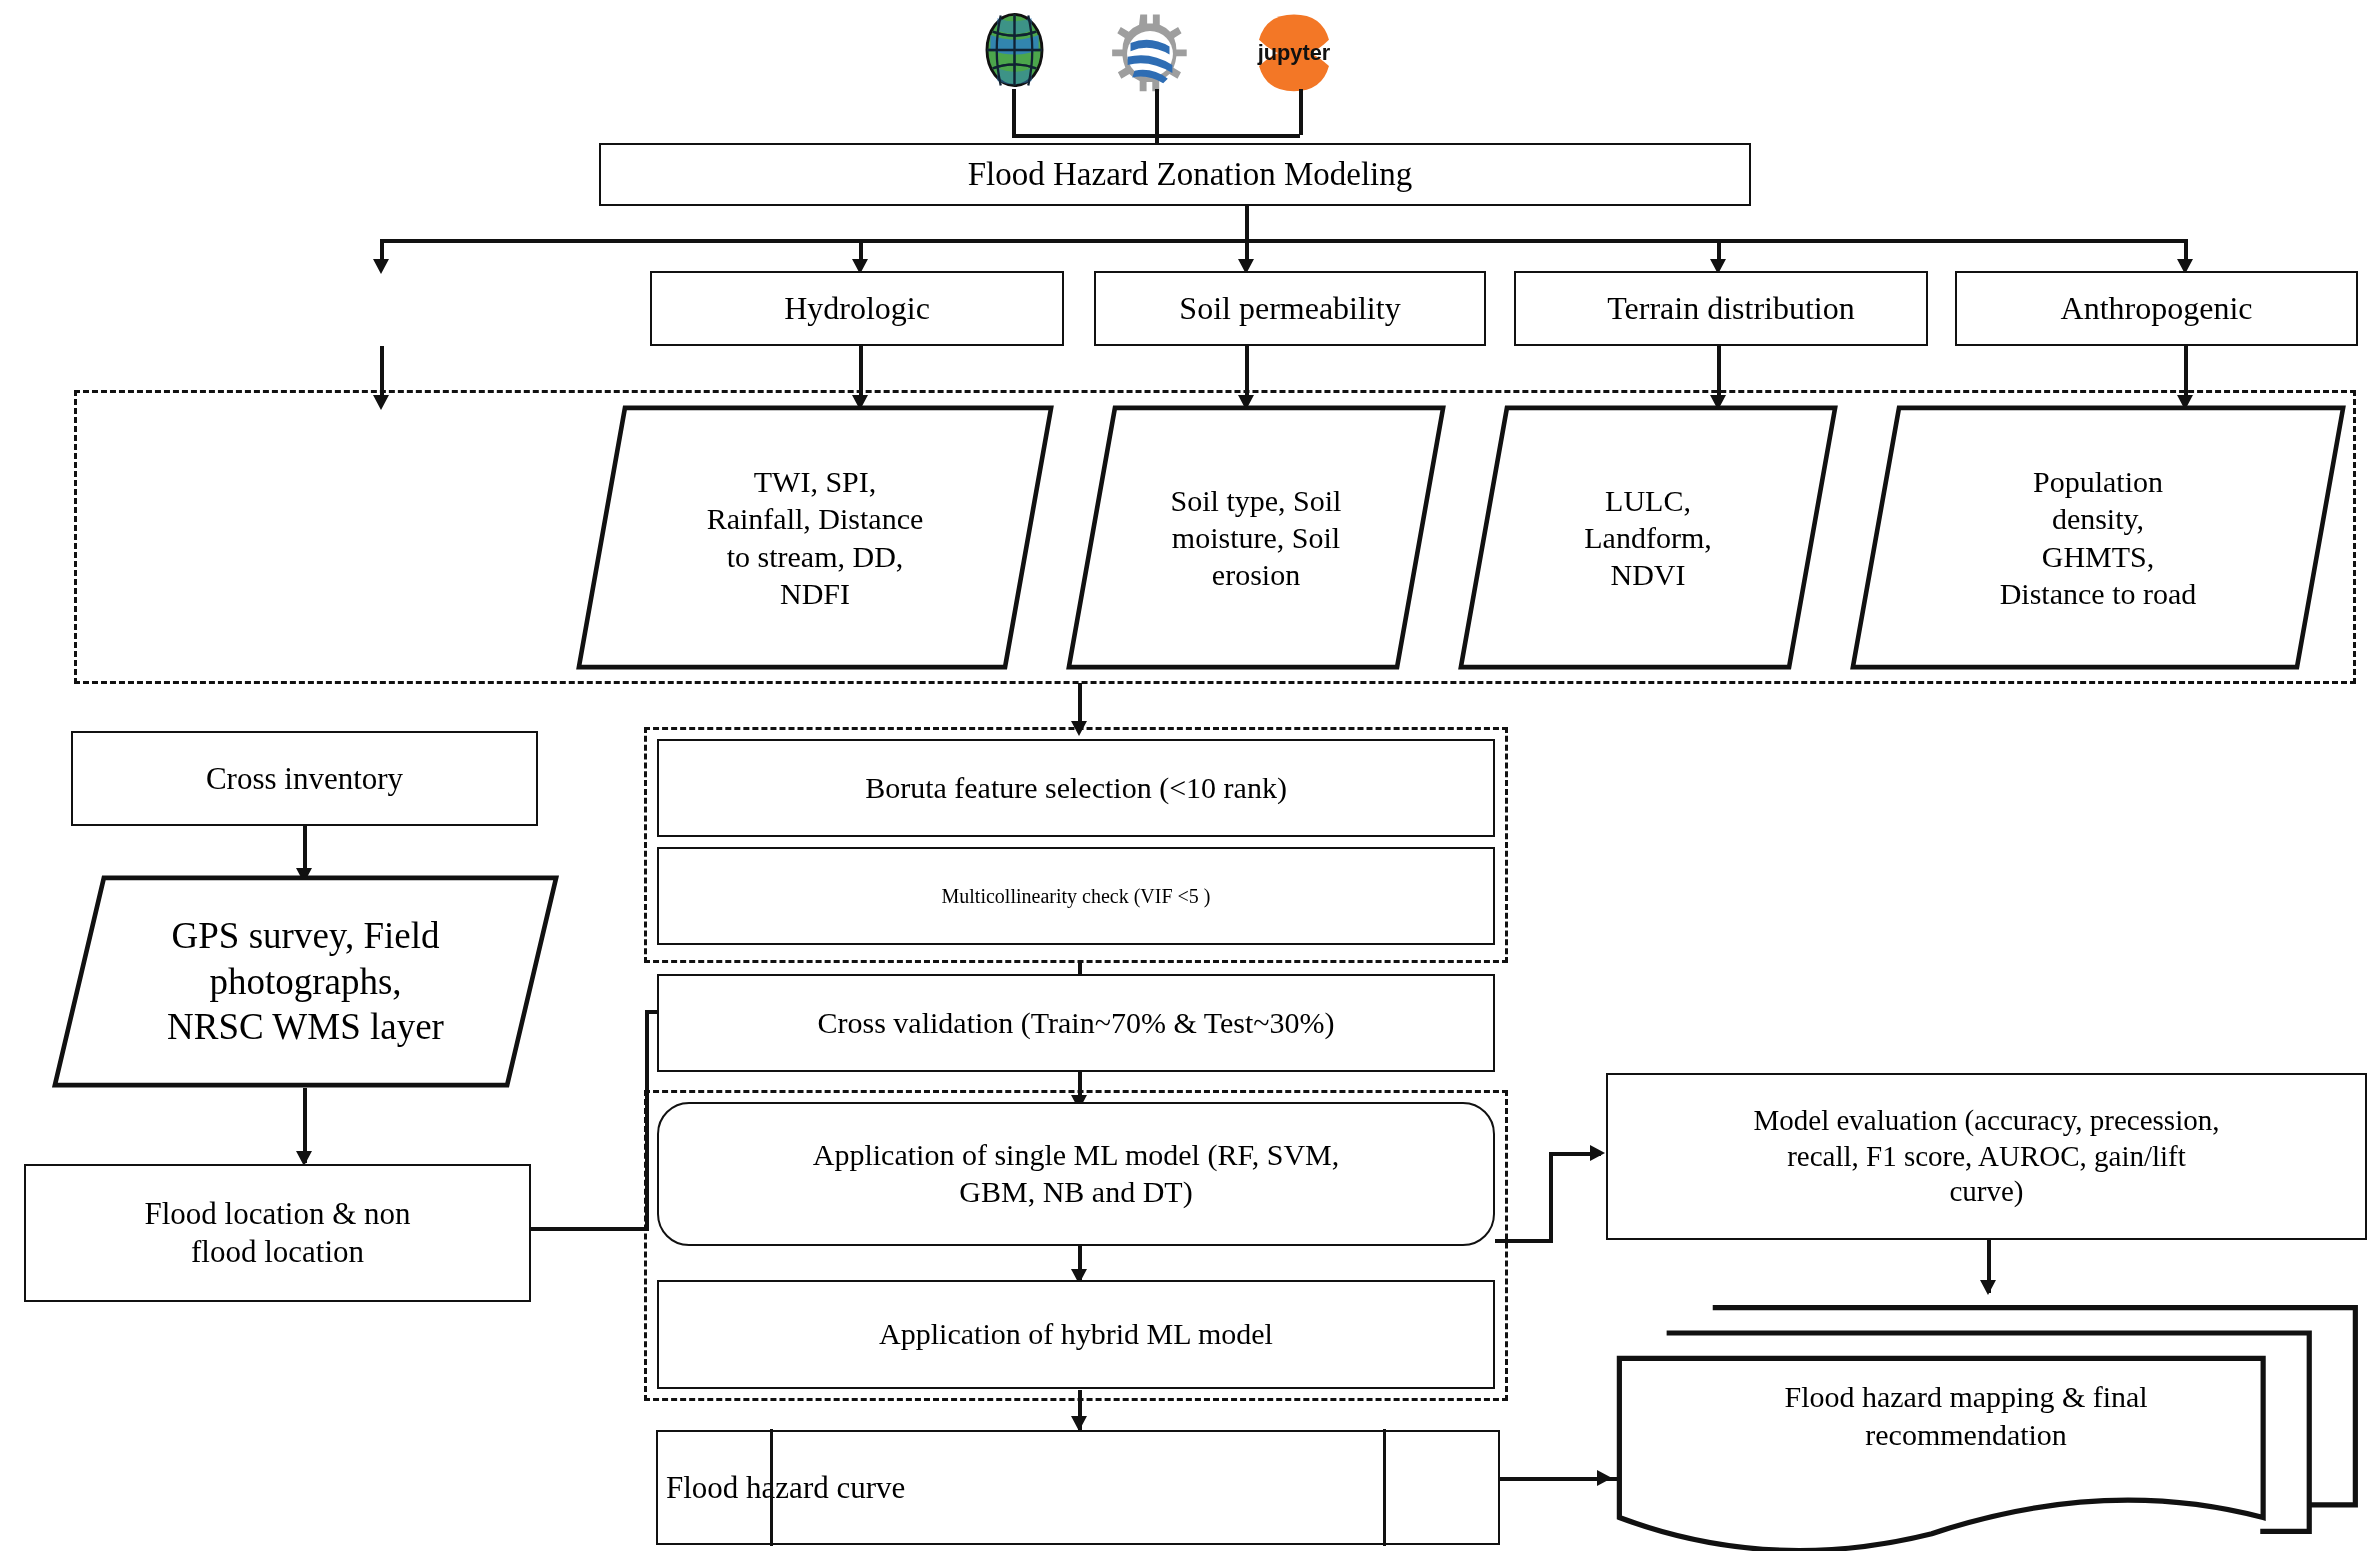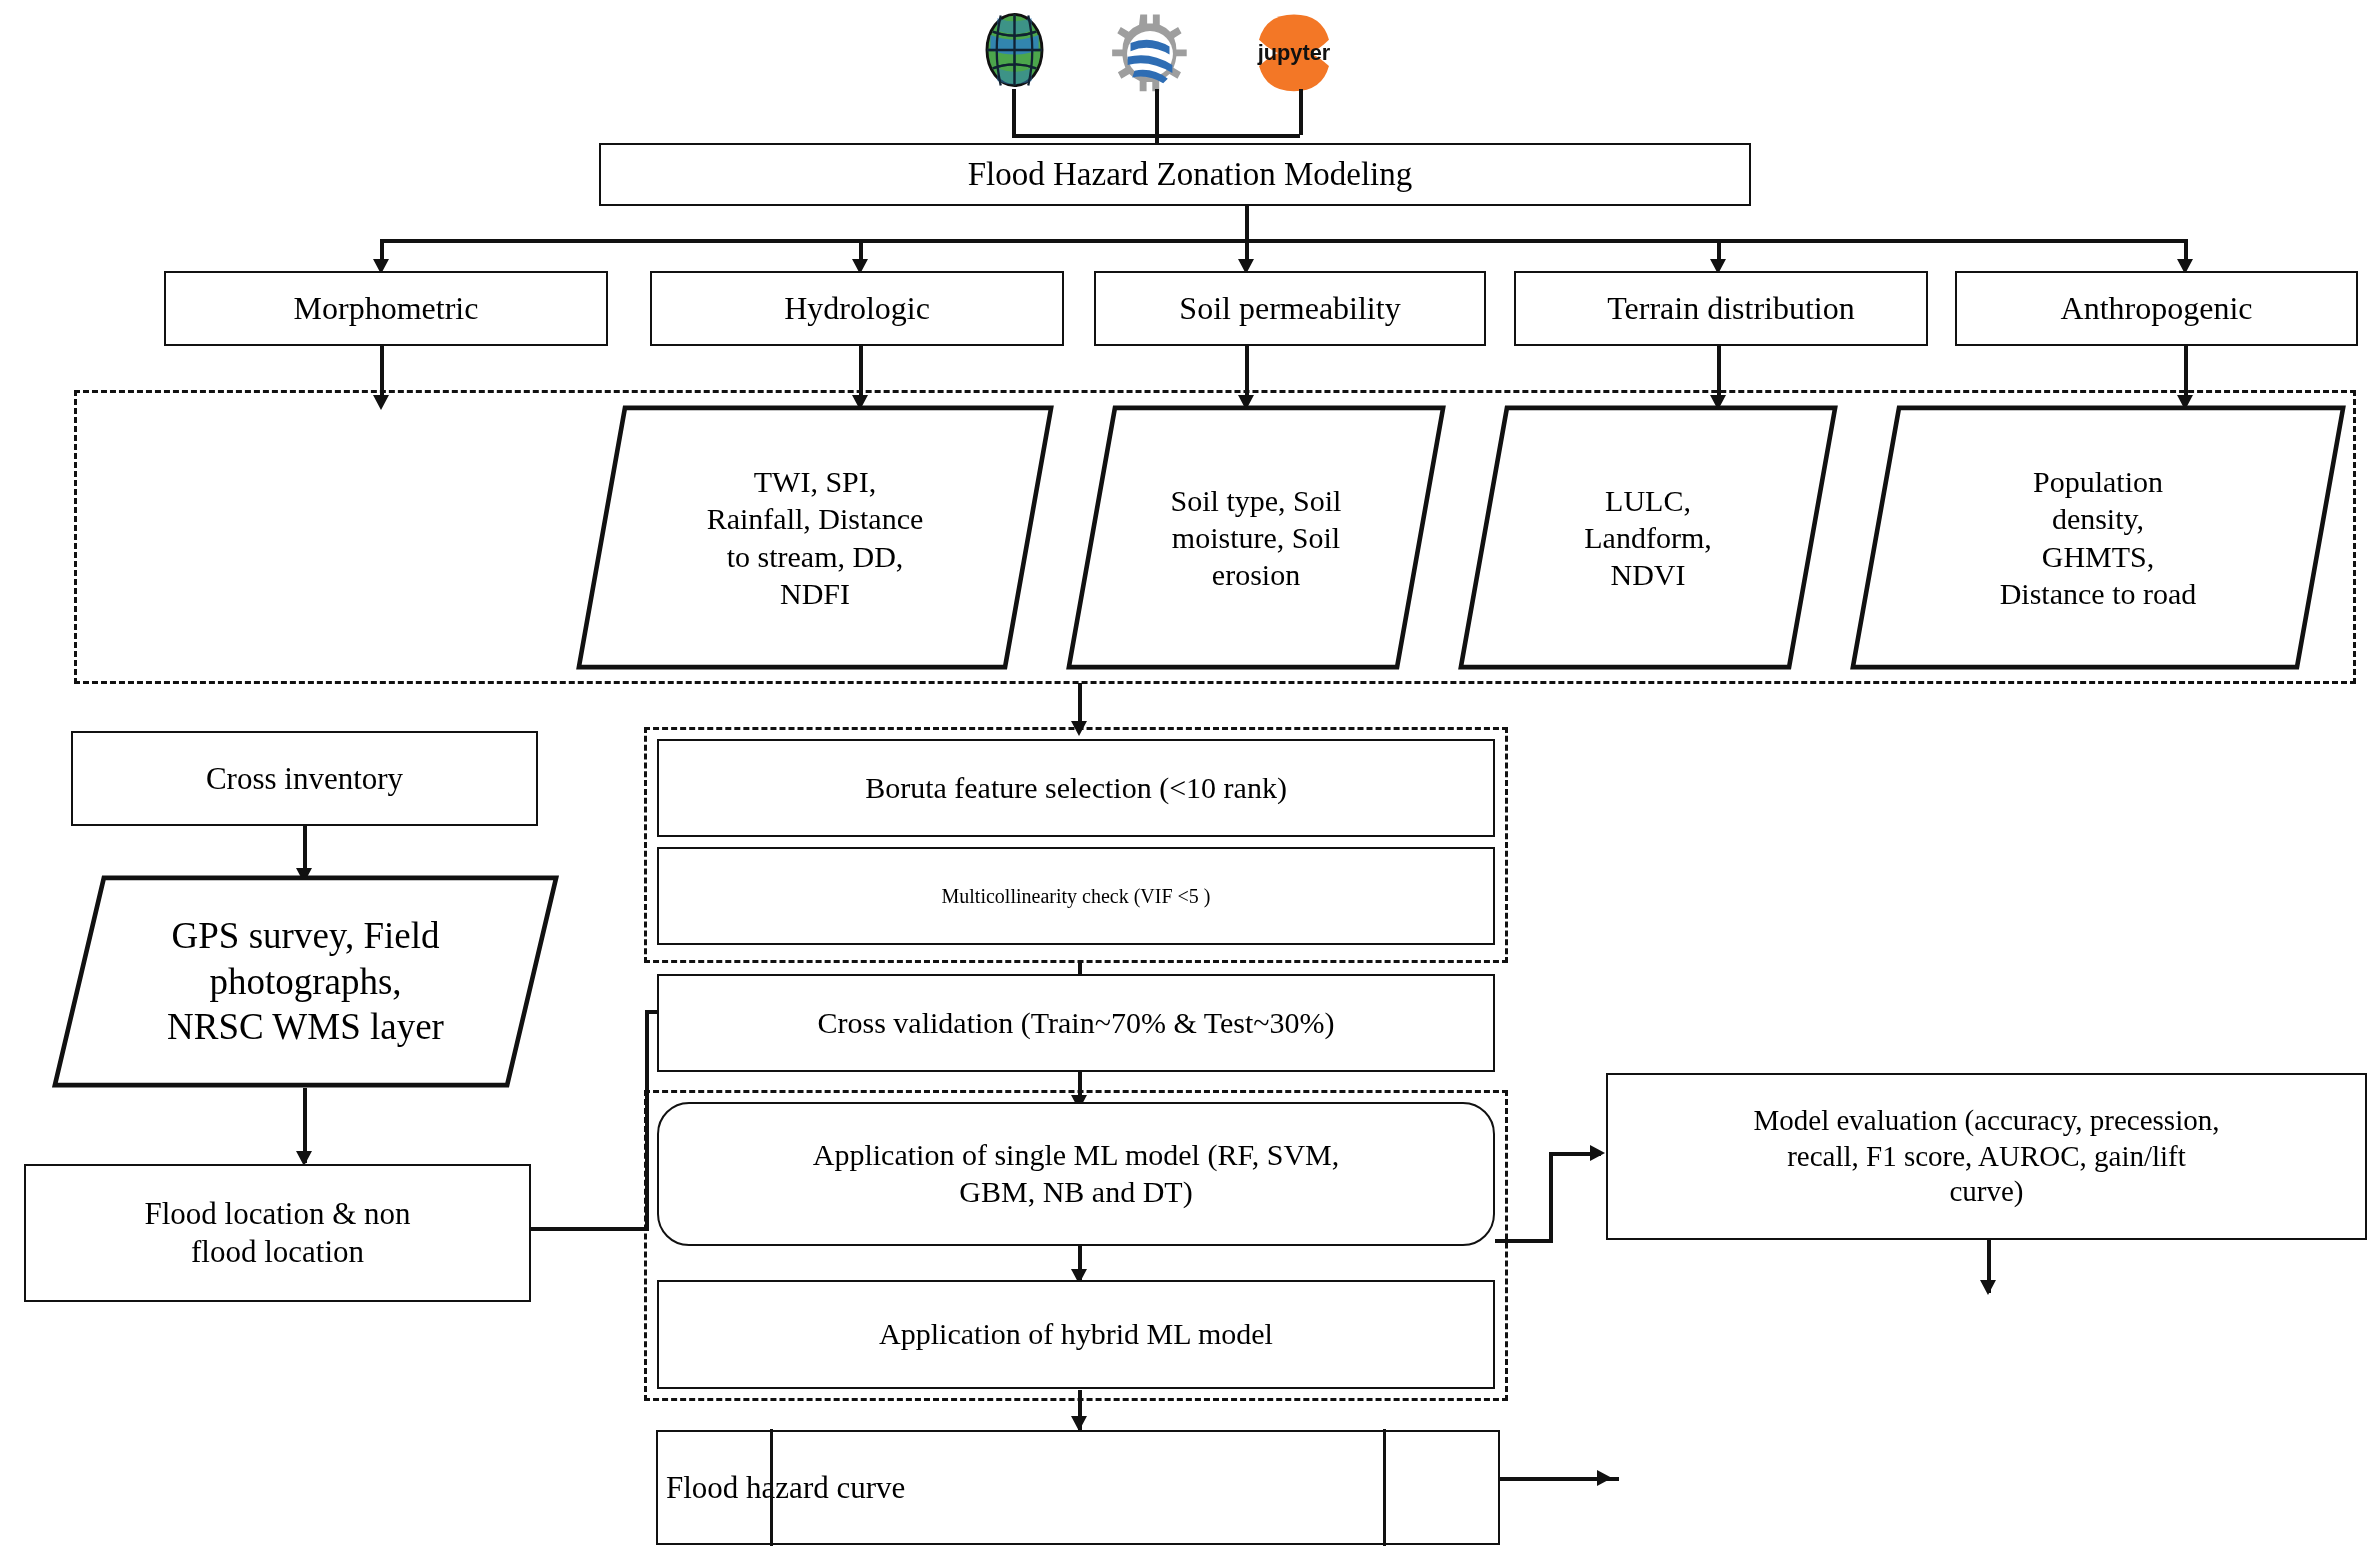--- a/index.html
+++ b/index.html
@@ -90,23 +90,20 @@
   <div class="arrow-d" style="left:373px;top:259px;"></div>
   <div class="ln vl" style="left:859px;top:239px;height:26.5px;"></div>
   <div class="arrow-d" style="left:852px;top:259px;"></div>
   <div class="ln vl" style="left:1245px;top:239px;height:26.5px;"></div>
   <div class="arrow-d" style="left:1238px;top:259px;"></div>
   <div class="ln vl" style="left:1717px;top:239px;height:26.5px;"></div>
   <div class="arrow-d" style="left:1710px;top:259px;"></div>
   <div class="ln vl" style="left:2184px;top:239px;height:26.5px;"></div>
   <div class="arrow-d" style="left:2177px;top:259px;"></div>
 
-  <div class="node rect" style="left:164px;top:271px;width:444px;height:75px;">
-    <span class="txt" style="font-size:32px;">Morphometric</span>
-  </div>
   <div class="node rect" style="left:650px;top:271px;width:414px;height:75px;">
     <span class="txt" style="font-size:32px;">Hydrologic</span>
   </div>
   <div class="node rect" style="left:1094px;top:271px;width:392px;height:75px;">
     <span class="txt" style="font-size:32px;">Soil permeability</span>
   </div>
   <div class="node rect" style="left:1514px;top:271px;width:414px;height:75px;">
     <span class="txt" style="font-size:32px;margin-left:20px;">Terrain distribution</span>
   </div>
   <div class="node rect" style="left:1955px;top:271px;width:403px;height:75px;">
@@ -240,18 +237,28 @@
   <div class="ln hl" style="left:1549px;top:1152px;width:52px;"></div>
   <div class="arrow-r" style="left:1590px;top:1145px;"></div>
 
   <div class="node rect" style="left:1606px;top:1073px;width:761px;height:167px;">
     <span class="txt" style="font-size:29px;">Model evaluation (accuracy, precession,<br>recall, F1 score, AUROC, gain/lift<br>curve)</span>
   </div>
 
   <div class="ln vl" style="left:1987px;top:1240px;height:53px;"></div>
   <div class="arrow-d" style="left:1980px;top:1280px;"></div>
 
+  <div class="docstack" style="left:1609px;top:1303px;width:755px;height:248px;">
+    <svg width="755" height="248" viewBox="0 0 1310 430" preserveAspectRatio="none">
+      <path d="M180 8 H1295 V350 H1210" fill="#ffffff" stroke="#111" stroke-width="9"></path>
+      <path d="M100 52 H1215 V396 H1130" fill="#ffffff" stroke="#111" stroke-width="9"></path>
+      <path d="M18 96 H1135 V372 Q860 300 560 400 Q280 470 18 372 Z" fill="#ffffff" stroke="#111" stroke-width="9"></path>
+    </svg>
+    <div class="lbl">
+        <span style="font-size:30px;line-height:1.25;">Flood hazard mapping &amp; final<br>recommendation</span>
+      </div>
+  </div>
 
   <div class="ln hl" style="left:1498px;top:1477px;width:121px;"></div>
   <div class="arrow-r" style="left:1597px;top:1470px;"></div>
 
 </div>
 
 
 </body></html>

